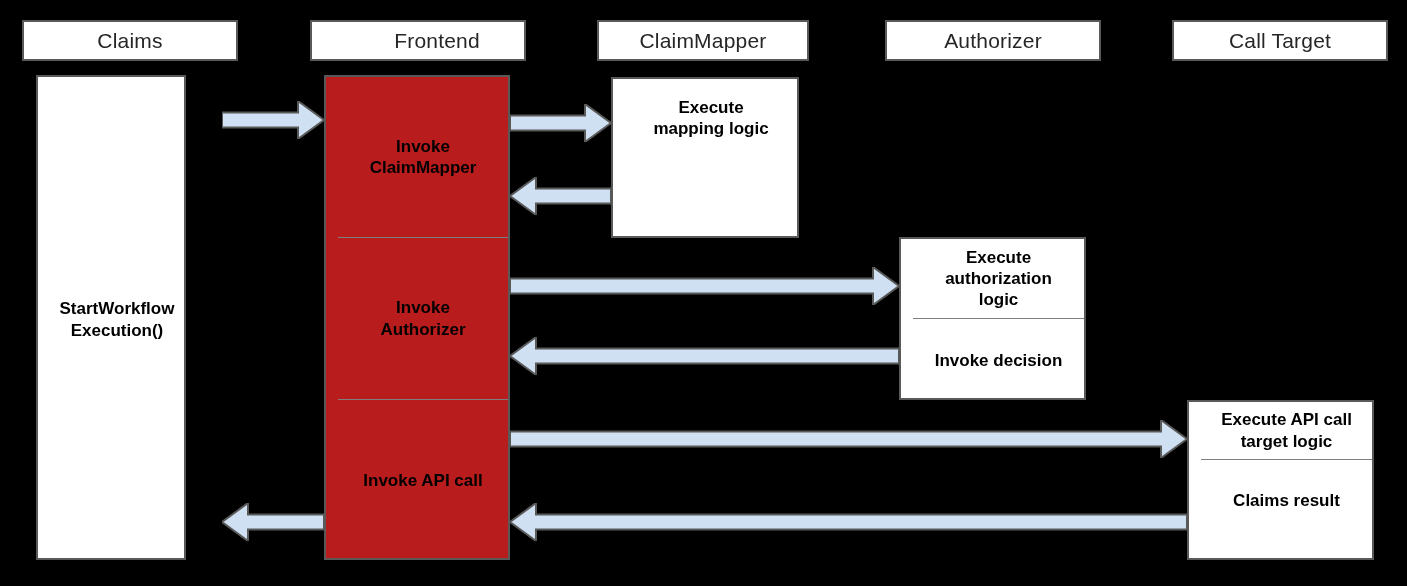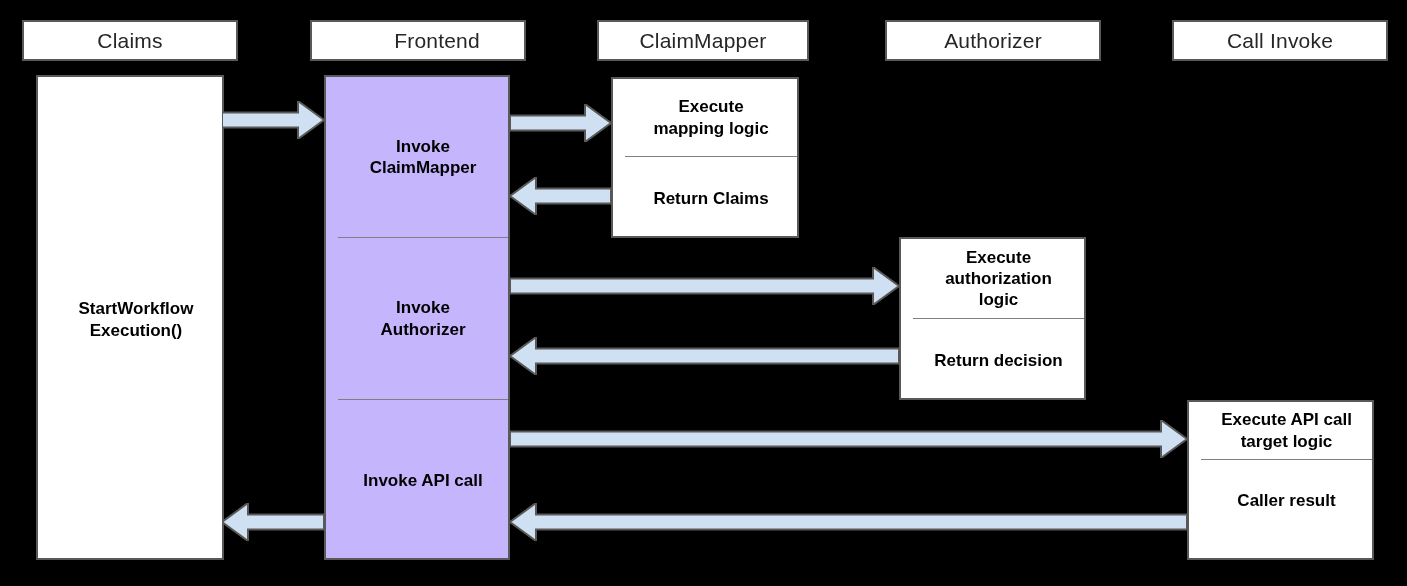--- a/index.html
+++ b/index.html
@@ -60,40 +60,39 @@
   .arrow svg{display:block;width:100%;height:100%;}
 </style>
 </head>
 <body>
 
 <div id="canvas">
     <div class="hdr" style="left: 22px; top: 20px; width: 216px; height: 41px; background: rgb(255, 255, 255); border-color: rgb(89, 89, 89);">Claims</div>
     <div class="hdr" style="left: 310px; top: 20px; width: 216px; height: 41px; background: rgb(255, 255, 255); border-color: rgb(89, 89, 89); padding-left: 38px;">Frontend</div>
     <div class="hdr" style="left: 597px; top: 20px; width: 212px; height: 41px; background: rgb(255, 255, 255); border-color: rgb(89, 89, 89);">ClaimMapper</div>
     <div class="hdr" style="left: 885px; top: 20px; width: 216px; height: 41px; background: rgb(255, 255, 255); border-color: rgb(89, 89, 89);">Authorizer</div>
-    <div class="hdr" style="left: 1172px; top: 20px; width: 216px; height: 41px; background: rgb(255, 255, 255); border-color: rgb(89, 89, 89);">Call Invoke</div>
-    <div class="life" style="left: 36px; top: 75px; width: 188px; height: 485px; background: rgb(255, 255, 255); border-color: rgb(89, 89, 89);">
+    <div class="hdr" style="left: 1172px; top: 20px; width: 216px; height: 41px; background: rgb(255, 255, 255); border-color: rgb(89, 89, 89);">Call Target</div>
+    <div class="life" style="left: 36px; top: 75px; width: 150px; height: 485px; background: rgb(255, 255, 255); border-color: rgb(89, 89, 89);">
       <div class="seg" style="height: 485px;">StartWorkflow<br>Execution()</div>
     </div>
-    <div class="life" style="left: 324px; top: 75px; width: 186px; height: 485px; background: #c4b5fd; border-color: rgb(89, 89, 89);">
+    <div class="life" style="left: 324px; top: 75px; width: 186px; height: 485px; background: #b91c1c; border-color: rgb(89, 89, 89);">
       <div class="seg" style="height: 161px;">Invoke<br>ClaimMapper</div>
       <div class="seg" style="height: 162px;">Invoke<br>Authorizer</div>
       <div class="seg" style="height: 162px;">Invoke API call</div>
     </div>
     <div class="life" style="left: 611px; top: 77px; width: 188px; height: 161px; background: rgb(255, 255, 255); border-color: rgb(89, 89, 89);">
       <div class="seg" style="height: 78px;">Execute<br>mapping logic</div>
-      <div class="seg" style="height: 83px;">Return Claims</div>
     </div>
     <div class="life" style="left: 899px; top: 237px; width: 187px; height: 163px; background: rgb(255, 255, 255); border-color: rgb(89, 89, 89);">
       <div class="seg" style="height: 80px;">Execute<br>authorization<br>logic</div>
-      <div class="seg" style="height: 83px;">Return decision</div>
+      <div class="seg" style="height: 83px;">Invoke decision</div>
     </div>
     <div class="life" style="left: 1187px; top: 400px; width: 187px; height: 160px; background: rgb(255, 255, 255); border-color: rgb(89, 89, 89);">
       <div class="seg" style="height: 58px;">Execute API call<br>target logic</div>
-      <div class="seg" style="height: 82px;">Caller result</div>
+      <div class="seg" style="height: 82px;">Claims result</div>
     </div>
     <div class="arrow" style="left: 222px; top: 101px; width: 102px; height: 38px;">
       <svg viewBox="0 0 102 38" preserveAspectRatio="none">
         <polygon points="0,11.4 76,11.4 76,0 102,19 76,38 76,26.599999999999998 0,26.599999999999998" fill="#cfe0f2" stroke="#595959" stroke-width="2" stroke-linejoin="miter"></polygon>
       </svg>
     </div>
     <div class="arrow" style="left: 510px; top: 104px; width: 101px; height: 38px;">
       <svg viewBox="0 0 101 38" preserveAspectRatio="none">
         <polygon points="0,11.4 75,11.4 75,0 101,19 75,38 75,26.599999999999998 0,26.599999999999998" fill="#cfe0f2" stroke="#595959" stroke-width="2" stroke-linejoin="miter"></polygon>
       </svg>

